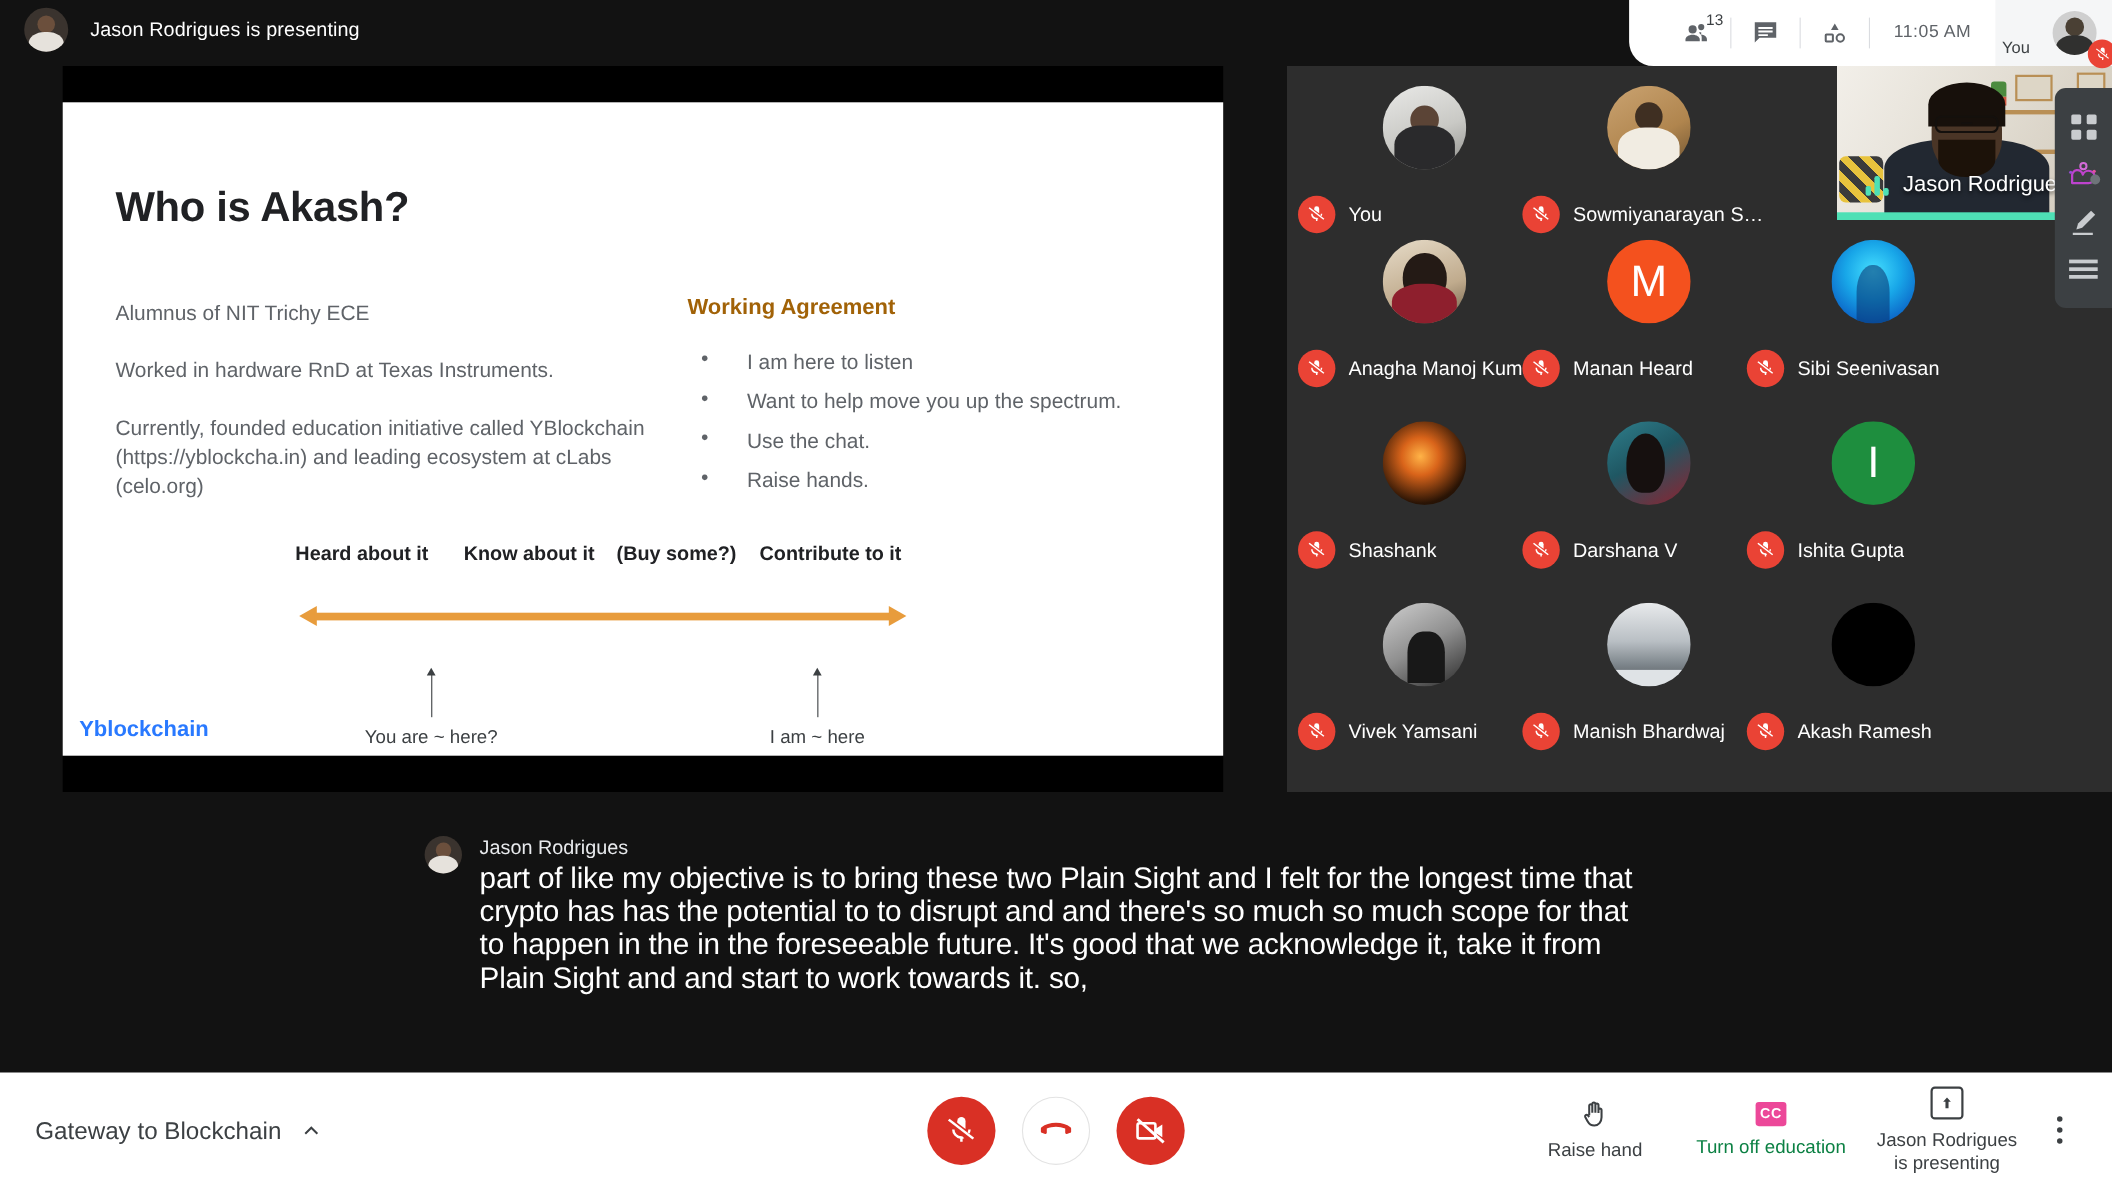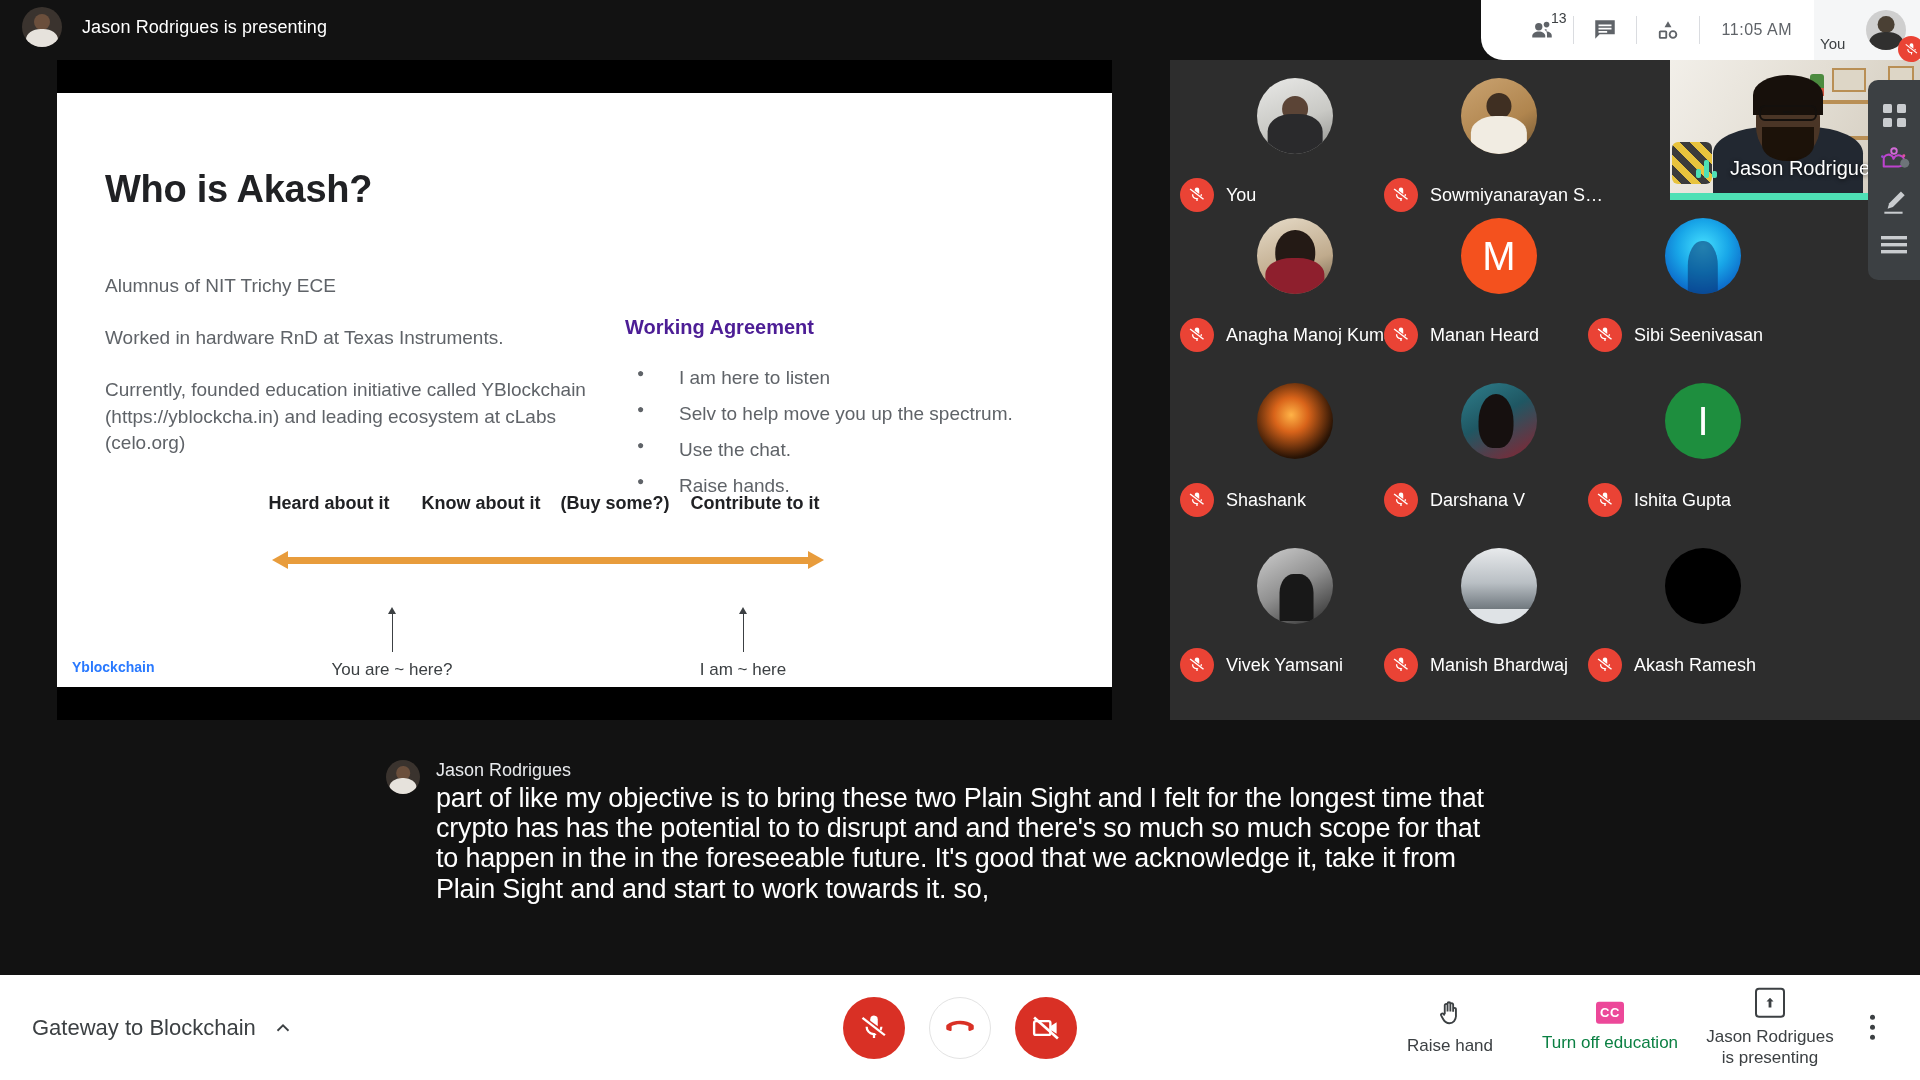--- a/index.html
+++ b/index.html
@@ -41,42 +41,42 @@
     background:#ea4335; display:flex; align-items:center; justify-content:center; }
 
   
   .stage { position:absolute; left:57px; top:60px; width:1055px; height:660px; background:#000; }
   .slide { position:absolute; left:0; top:33px; width:1055px; height:594px; background:#fff; color:#3c4043; }
   .slide-title { position:absolute; left:48px; top:75px; font-size:38px; font-weight:bold;
     color:#202124; letter-spacing:-.3px; }
   .col-left { position:absolute; left:48px; top:180px; width:500px; font-size:19px; line-height:1.38; color:#5f6368; }
   .col-left p { margin-bottom:26px; }
   .col-right { position:absolute; left:568px; top:175px; width:450px; }
-  .wa-title { font-size:20px; font-weight:bold; color:#4c1d95; margin-bottom:28px;margin-top:48px; }
+  .wa-title { font-size:20px; font-weight:bold; color:#a16207; margin-bottom:28px; }
   .wa-list { list-style:none; }
   .wa-list li { font-size:19px; color:#5f6368; margin-bottom:14px; position:relative; padding-left:54px; }
   .wa-list li::before { content:"\25CF"; position:absolute; left:12px; top:-1px; font-size:12px; color:#5f6368; }
 
   .spectrum { position:absolute; left:0; top:400px; width:1055px; height:190px; }
   .spec-labels { position:absolute; left:0; top:0; width:1055px; height:30px; }
   .spec-label { position:absolute; font-size:18px; font-weight:bold; color:#202124; white-space:nowrap;
     transform:translateX(-50%); }
   .spec-arrow { position:absolute; left:215px; top:58px; width:552px; height:18px; }
   .spec-bar { position:absolute; left:14px; top:6px; width:524px; height:7px; background:#e89c3c; }
   .spec-head { position:absolute; top:0; width:0; height:0;
     border-top:9px solid transparent; border-bottom:9px solid transparent; }
   .spec-head.l { left:0; border-right:16px solid #e89c3c; }
   .spec-head.r { right:0; border-left:16px solid #e89c3c; }
   .marker { position:absolute; }
   .marker .stem { position:absolute; left:50%; bottom:28px; width:1px; height:40px; background:#3c4043; }
   .marker .tip { position:absolute; left:50%; bottom:66px; transform:translateX(-50%); width:0; height:0;
     border-left:4px solid transparent; border-right:4px solid transparent; border-bottom:7px solid #3c4043; }
   .marker .mlbl { position:absolute; left:50%; bottom:0; transform:translateX(-50%);
     font-size:17px; color:#3c4043; white-space:nowrap; }
-  .logo { position:absolute; left:15px; bottom:12px; font-size:14px; font-weight:bold; color:#2979ff; }
+  .logo { position:absolute; left:15px; bottom:12px; font-size:20px; font-weight:bold; color:#2979ff; }
 
   
   .grid-panel { position:absolute; left:1170px; top:60px; width:750px; height:660px; background:#2d2d2d; }
   .ptile { position:absolute; width:250px; height:180px; }
   .ptile .pav { position:absolute; left:50%; top:10px; transform:translateX(-50%);
     width:76px; height:76px; border-radius:50%; overflow:hidden; }
   .ptile .prow { position:absolute; left:10px; bottom:36px; display:flex; align-items:center; gap:12px; }
   .mic-badge { width:34px; height:34px; border-radius:50%; background:#ea4335;
     display:flex; align-items:center; justify-content:center; flex:0 0 auto; }
   .pname { font-size:18px; color:#fff; white-space:nowrap; max-width:180px; overflow:hidden; text-overflow:ellipsis; }
@@ -240,21 +240,21 @@
     <div class="col-left">
       <p>Alumnus of NIT Trichy ECE</p>
       <p>Worked in hardware RnD at Texas Instruments.</p>
       <p>Currently, founded education initiative called YBlockchain (https://yblockcha.in) and leading ecosystem at cLabs (celo.org)</p>
     </div>
 
     <div class="col-right">
       <div class="wa-title">Working Agreement</div>
       <ul class="wa-list">
         <li>I am here to listen</li>
-        <li>Selv to help move you up the spectrum.</li>
+        <li>Want to help move you up the spectrum.</li>
         <li>Use the chat.</li>
         <li>Raise hands.</li>
       </ul>
     </div>
 
     <div class="spectrum">
       <div class="spec-labels">
         <span class="spec-label" style="left:272px">Heard about it</span>
         <span class="spec-label" style="left:424px">Know about it</span>
         <span class="spec-label" style="left:558px">(Buy some?)</span>

